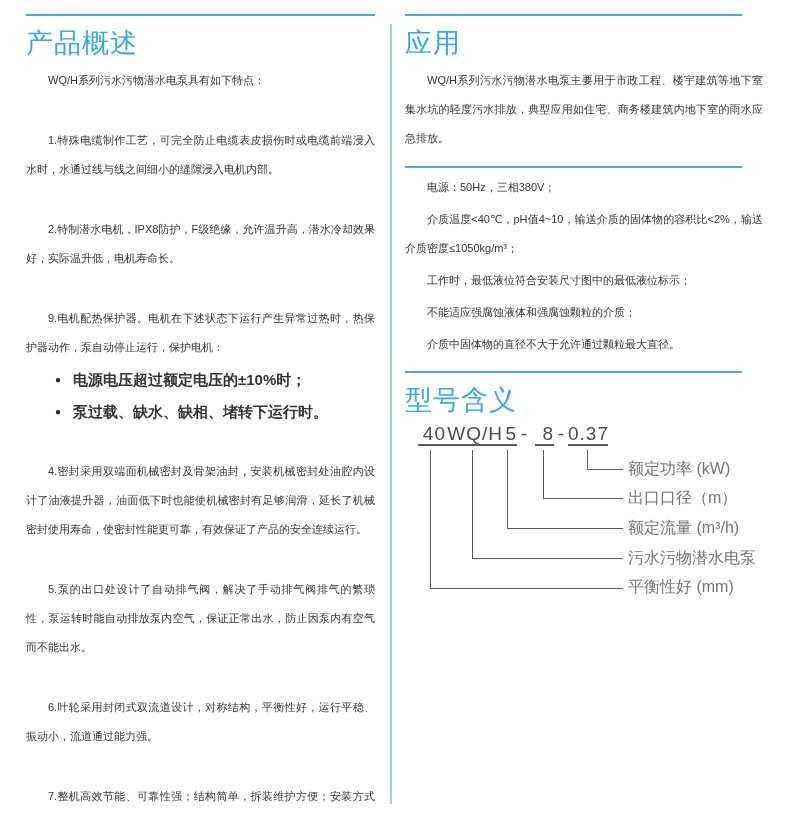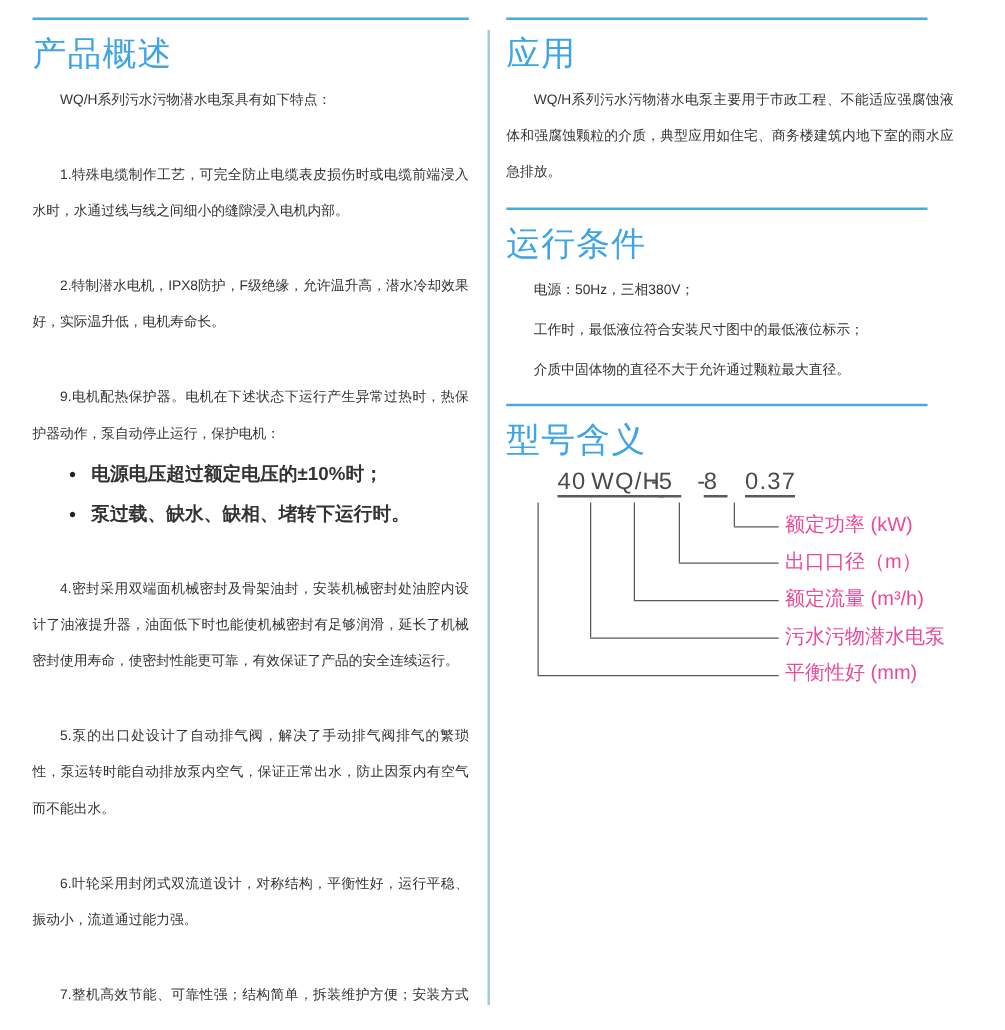--- a/index.html
+++ b/index.html
@@ -25,24 +25,23 @@
   }
   p.intro { margin-top:5px; }
   p.tight { margin-top:3px; }
 
   .bullet-row { display:flex; align-items:flex-start; padding-left:29px; margin-top:3px; }
   .bullet-dot { font-size:10px; line-height:29px; margin-right:12px; color:#222; }
   .bullet-text { font-size:15px; line-height:29px;font-weight:bold; }
 
   .diagram { position:relative; height:190px; margin-top:6px; }
   .seg {
-    position:absolute; top:0; height:22px; line-height:20px; text-align:left;
+    position:absolute; top:0; height:22px; line-height:20px; text-align:right;
     font-size:19px; letter-spacing:1px; color:#4a4a4a;
     border-bottom:2px solid #5a5a5a;
-    margin-left:28px;
   }
   .seg-40  { left:13px;  width:28px; }
   .seg-wqh { left:40px;  width:58px; }
   .seg-5   { left:94px;  width:18px; }
   .seg-8   { left:130px; width:19px; }
   .seg-037 { left:163px; width:40px; }
   .dash { position:absolute; top:0; height:20px; line-height:20px; font-size:19px; color:#4a4a4a; text-align:center; }
   .dash-1 { left:112px; width:14px; }
   .dash-2 { left:149px; width:14px; }
   .vline { position:absolute; width:1px; background:#5a5a5a; top:26px; }
@@ -50,21 +49,21 @@
   .vl-2 { left:67px;  height:108px; }
   .vl-3 { left:102px; height:78px; }
   .vl-4 { left:138px; height:48px; }
   .vl-5 { left:182px; height:19px; }
   .hline { position:absolute; height:1px; background:#5a5a5a; }
   .hl-1 { top:45px;  left:182px; width:36px; }
   .hl-2 { top:74px;  left:138px; width:80px; }
   .hl-3 { top:104px; left:102px; width:116px; }
   .hl-4 { top:134px; left:67px;  width:151px; }
   .hl-5 { top:164px; left:25px;  width:193px; }
-  .dlabel { position:absolute; left:223px; font-size:16px; line-height:22px; color:#ec4899; white-space:nowrap; }
+  .dlabel { position:absolute; left:223px; font-size:16px; line-height:22px; color:#737373; white-space:nowrap; }
   .dl-1 { top:34px; }
   .dl-2 { top:63px; }
   .dl-3 { top:93px; }
   .dl-4 { top:123px; }
   .dl-5 { top:152px; }
 </style>
 </head>
 <body>
 
 <div class="page">
@@ -89,26 +88,27 @@
     <p class="body">4.密封采用双端面机械密封及骨架油封，安装机械密封处油腔内设计了油液提升器，油面低下时也能使机械密封有足够润滑，延长了机械密封使用寿命，使密封性能更可靠，有效保证了产品的安全连续运行。</p>
     <p class="body">5.泵的出口处设计了自动排气阀，解决了手动排气阀排气的繁琐性，泵运转时能自动排放泵内空气，保证正常出水，防止因泵内有空气而不能出水。</p>
     <p class="body">6.叶轮采用封闭式双流道设计，对称结构，平衡性好，运行平稳、振动小，流道通过能力强。</p>
     <p class="body">7.整机高效节能、可靠性强；结构简单，拆装维护方便；安装方式多样，增强用户的通用性，节省投资。</p>
   </div>
 
   <div class="col-right">
 
     <div class="rule"></div>
     <h2 class="heading">应用</h2>
-    <p class="body intro">WQ/H系列污水污物潜水电泵主要用于市政工程、不能适应强腐蚀液体和强腐蚀颗粒的介质，典型应用如住宅、商务楼建筑内地下室的雨水应急排放。</p>
+    <p class="body intro">WQ/H系列污水污物潜水电泵主要用于市政工程、楼宇建筑等地下室集水坑的轻度污水排放，典型应用如住宅、商务楼建筑内地下室的雨水应急排放。</p>
 
     <div class="rule" style="margin-top:13px;"></div>
-    <h2 class="heading">运行条件</h2>
     <p class="body intro">电源：50Hz，三相380V；</p>
+    <p class="body tight">介质温度&lt;40℃，pH值4~10，输送介质的固体物的容积比&lt;2%，输送介质密度≤1050kg/m³；</p>
     <p class="body tight">工作时，最低液位符合安装尺寸图中的最低液位标示；</p>
+    <p class="body tight">不能适应强腐蚀液体和强腐蚀颗粒的介质；</p>
     <p class="body tight">介质中固体物的直径不大于允许通过颗粒最大直径。</p>
 
     <div class="rule" style="margin-top:12px;"></div>
     <h2 class="heading">型号含义</h2>
 
     <div class="diagram">
       <span class="seg seg-40">40</span>
       <span class="seg seg-wqh">WQ/H</span>
       <span class="seg seg-5">5</span>
       <span class="dash dash-1">-</span>

